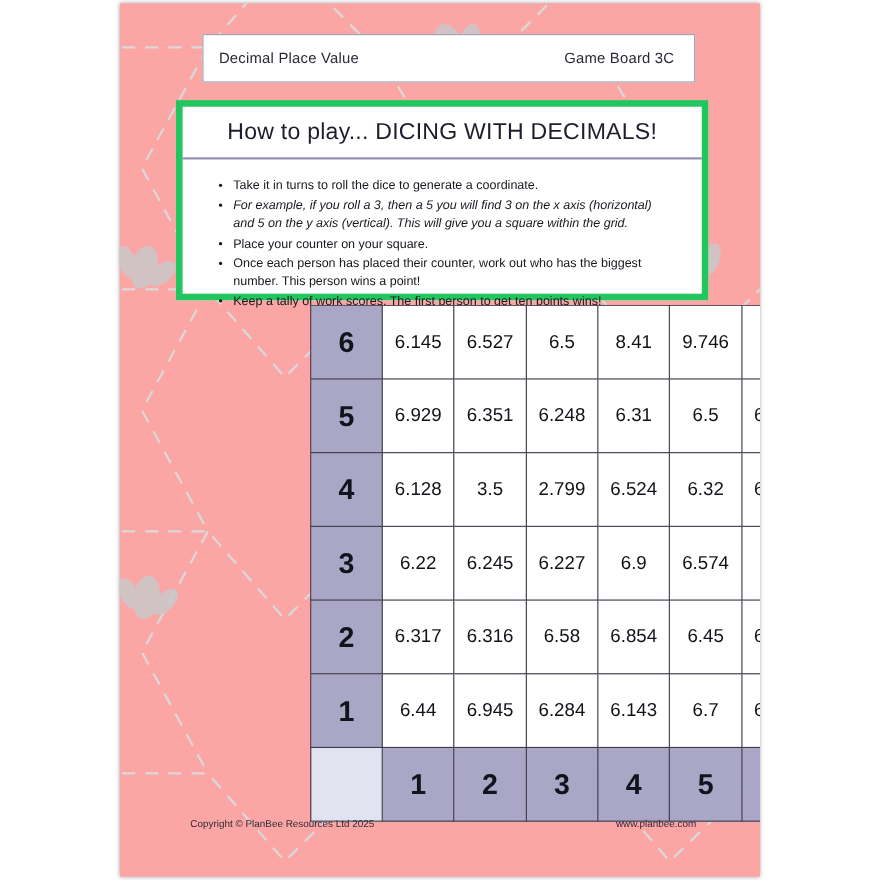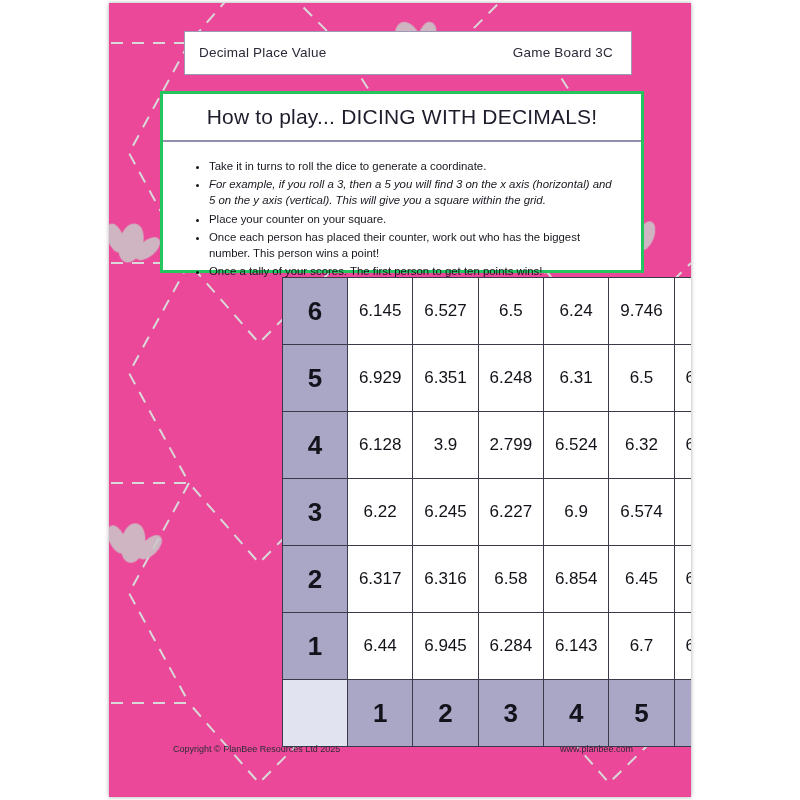--- a/index.html
+++ b/index.html
@@ -14,21 +14,21 @@
     overflow: hidden;
   }
 
   
   #sheet {
     position: absolute;
     left: 109px;
     top: 3px;
     width: 582px;
     height: 794px;
-    background: #ec4899;
+    background: #fca5a5;
     box-shadow: 0 0 4px rgba(0,0,0,0.35);
     overflow: hidden;
   }
 
   
   .bgdeco {
     position: absolute;
     left: 0; top: 0;
     width: 100%; height: 100%;
     pointer-events: none;
@@ -64,21 +64,21 @@
   }
 
   
   #instructions {
     position: absolute;
     left: 51px;
     top: 88px;
     width: 484px;
     height: 182px;
     background: #ffffff;
-    border: 3px solid #22c55e;
+    border: 6px solid #22c55e;
     box-sizing: border-box;
   }
   #howto {
     text-align: center;
     margin: 11px 0 0 0;
     font-size: 21px;
     color: #1d1d2b;
     font-weight: normal;
     letter-spacing: 0.2px;
   }
@@ -228,48 +228,48 @@
   </div>
 
   <div id="instructions">
     <h1 id="howto">How to play... DICING WITH DECIMALS!</h1>
     <div id="rule-sep"></div>
     <ul id="rules">
         <li>Take it in turns to roll the dice to generate a coordinate.</li>
         <li class="italic">For example, if you roll a 3, then a 5 you will find 3 on the x axis (horizontal) and 5 on the y axis (vertical). This will give you a square within the grid.</li>
         <li>Place your counter on your square.</li>
         <li>Once each person has placed their counter, work out who has the biggest number. This person wins a point!</li>
-        <li>Once a tally of your scores. The first person to get ten points wins!</li>
+        <li>Keep a tally of work scores. The first person to get ten points wins!</li>
       </ul>
   </div>
 
   <table id="grid">
     <tbody id="grid-body">
         <tr>
           <td class="axis">6</td>
           <td>6.145</td>
           <td>6.527</td>
           <td>6.5</td>
-          <td>6.24</td>
+          <td>8.41</td>
           <td>9.746</td>
           <td>6.85</td>
         </tr>
         <tr>
           <td class="axis">5</td>
           <td>6.929</td>
           <td>6.351</td>
           <td>6.248</td>
           <td>6.31</td>
           <td>6.5</td>
           <td>6.947</td>
         </tr>
         <tr>
           <td class="axis">4</td>
           <td>6.128</td>
-          <td>3.9</td>
+          <td>3.5</td>
           <td>2.799</td>
           <td>6.524</td>
           <td>6.32</td>
           <td>6.247</td>
         </tr>
         <tr>
           <td class="axis">3</td>
           <td>6.22</td>
           <td>6.245</td>
           <td>6.227</td>

